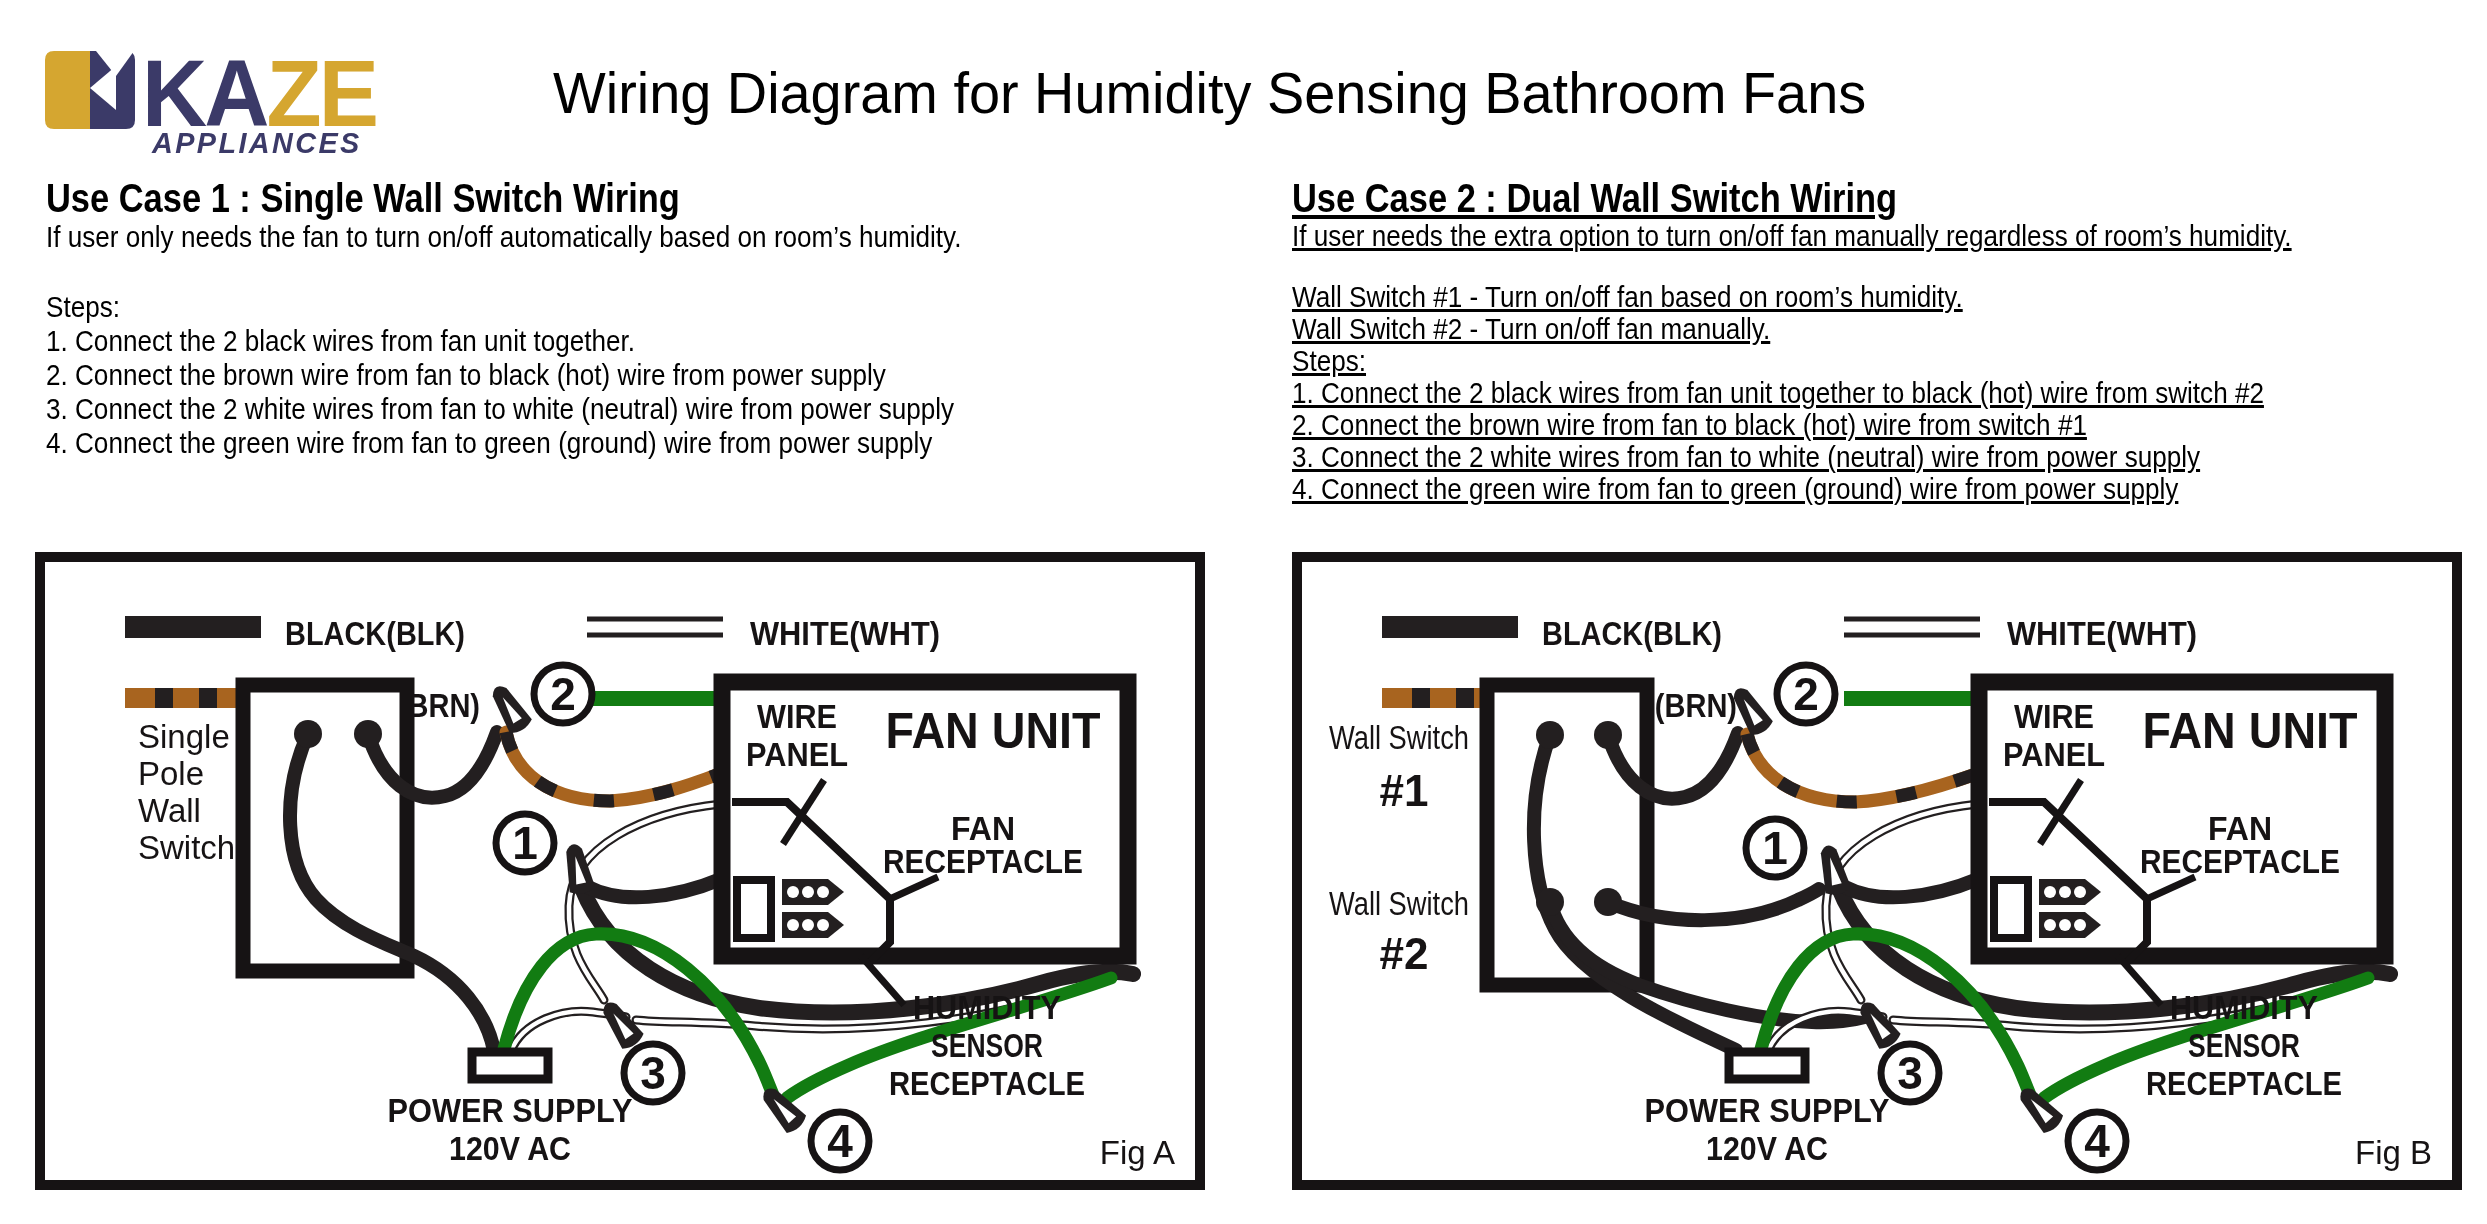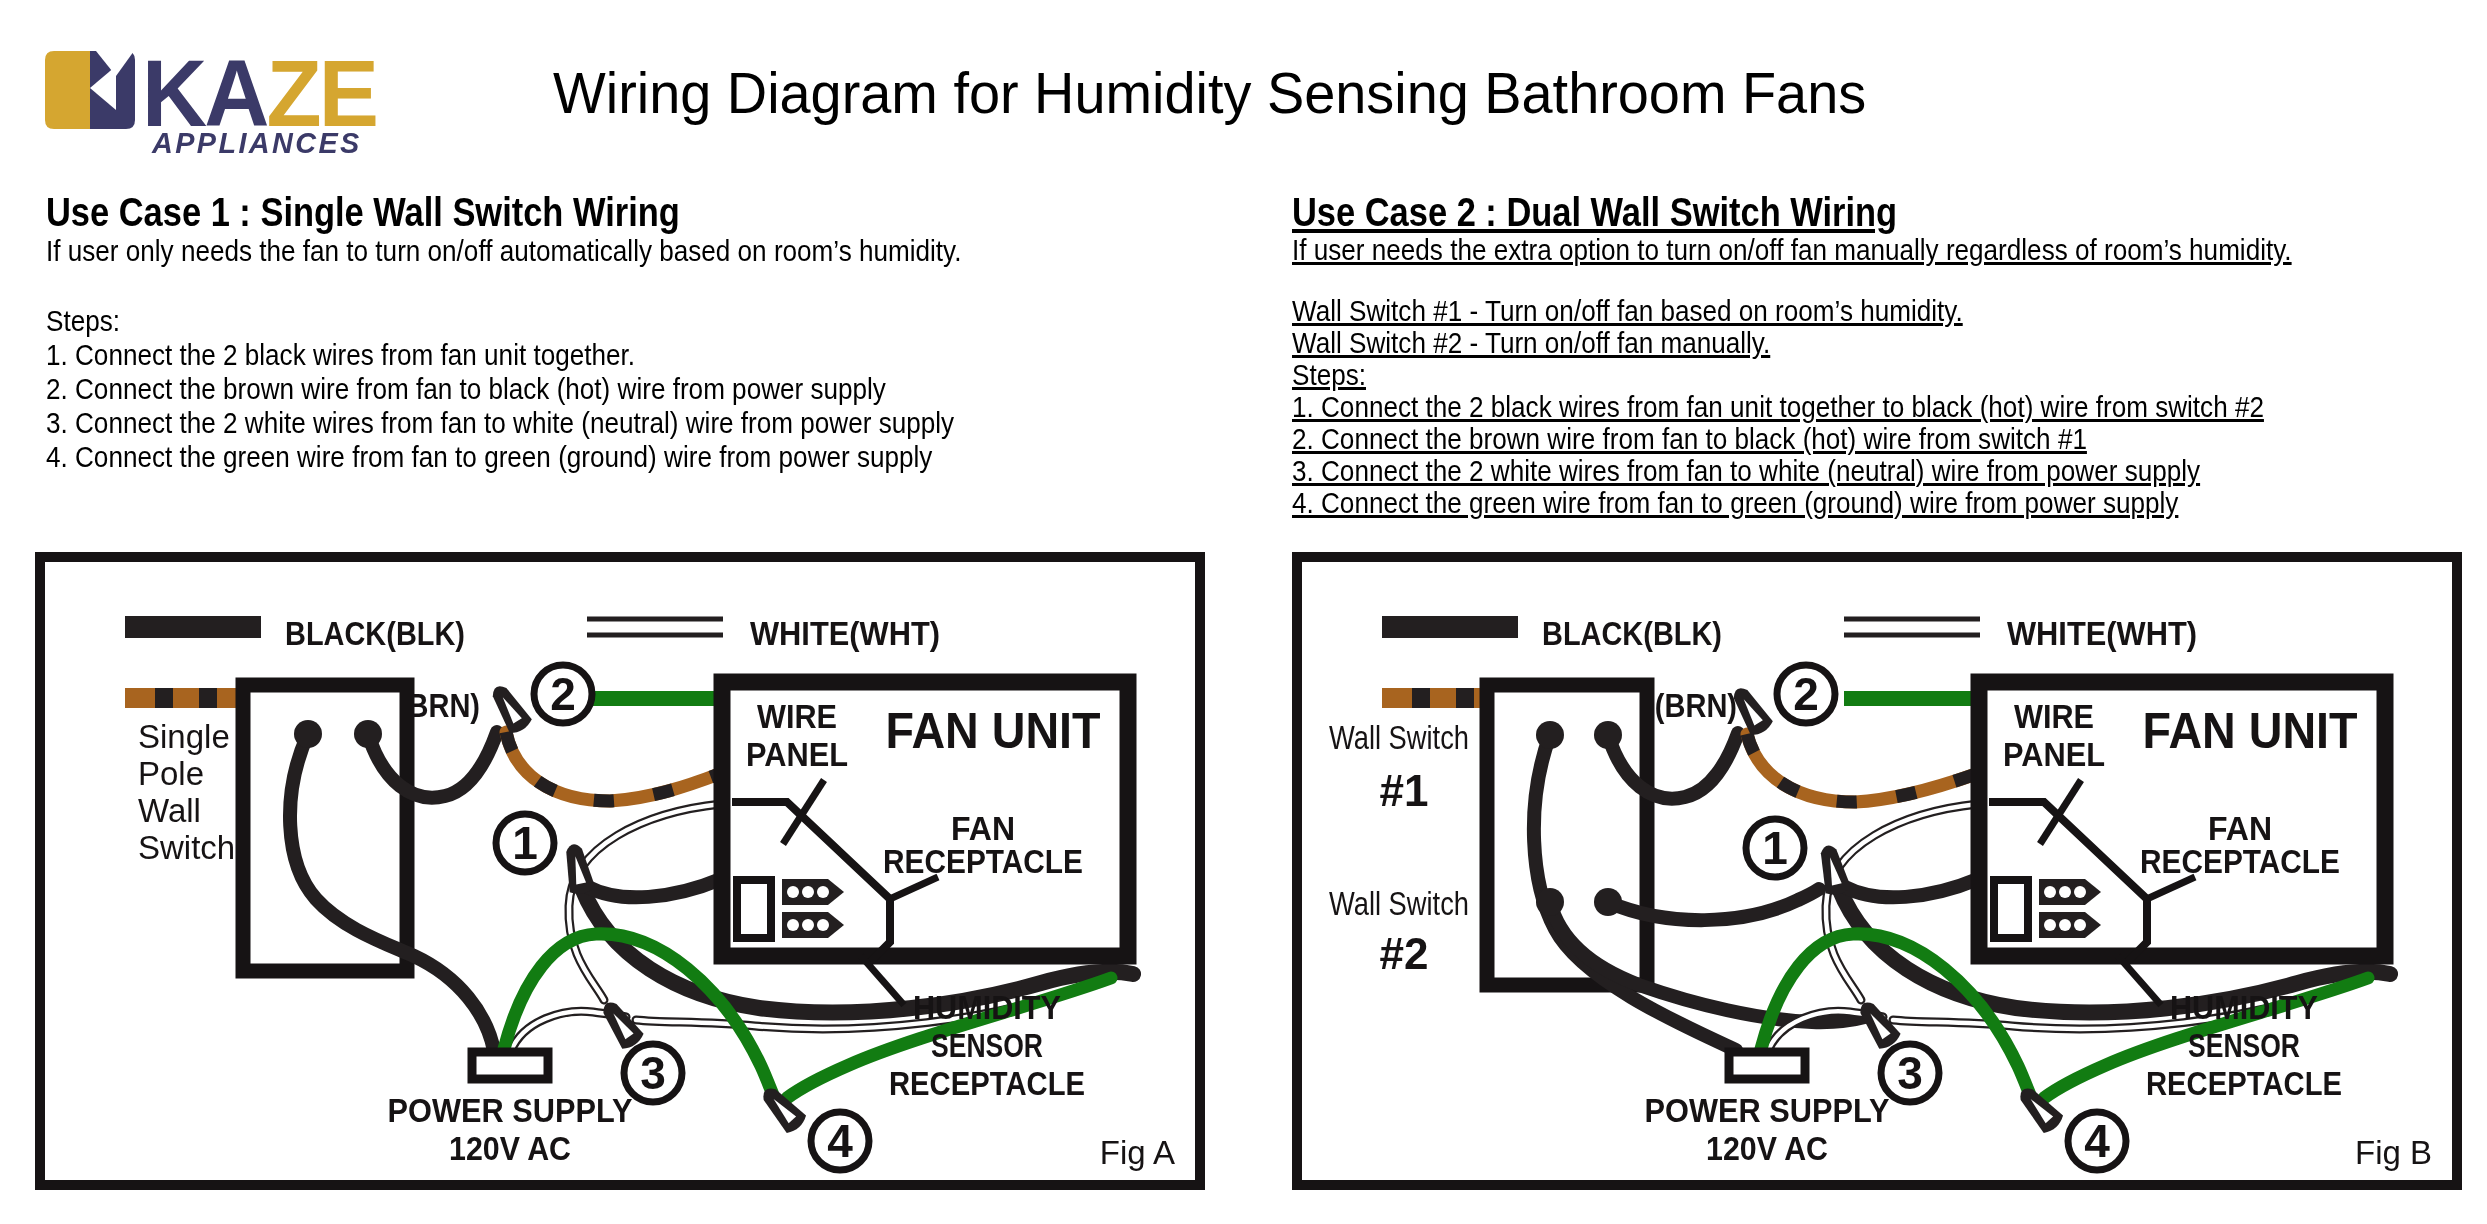--- a/index.html
+++ b/index.html
@@ -8,21 +8,21 @@
 
   
   .logo-icon{position:absolute;left:44px;top:50px;}
   .brand{position:absolute;left:142px;top:40px;font-size:94px;font-weight:bold;letter-spacing:-3px;white-space:nowrap;transform:scaleX(.96);transform-origin:0 0;}
   .brand .ka{color:#3b3a68;}
   .brand .ze{color:#d5a630;}
   .brand-sub{position:absolute;left:152px;top:126px;font-size:30px;font-weight:bold;font-style:italic;letter-spacing:2.5px;color:#3b3a68;white-space:nowrap;transform:scaleX(.96);transform-origin:0 0;}
   .page-title{position:absolute;left:553px;top:60px;font-size:57px;white-space:nowrap;transform:scaleX(.98);transform-origin:0 0;}
 
   
-  .uc{position:absolute;top:190px;}
+  .uc{position:absolute;top:176px;}
   #uc1{left:46px;}
   #uc2{left:1292px;text-decoration:underline;}
   .uc-heading{font-size:41px;font-weight:bold;line-height:44px;white-space:nowrap;transform:scaleX(.84);transform-origin:0 0;}
   .line{font-size:30px;line-height:34px;white-space:nowrap;transform:scaleX(.87);transform-origin:0 0;}
   .line2{font-size:30px;line-height:32px;white-space:nowrap;transform:scaleX(.87);transform-origin:0 0;}
   .gap36{height:36px;}
   .gap29{height:29px;}
 
   
   .fig{position:absolute;top:552px;width:1170px;height:638px;}

